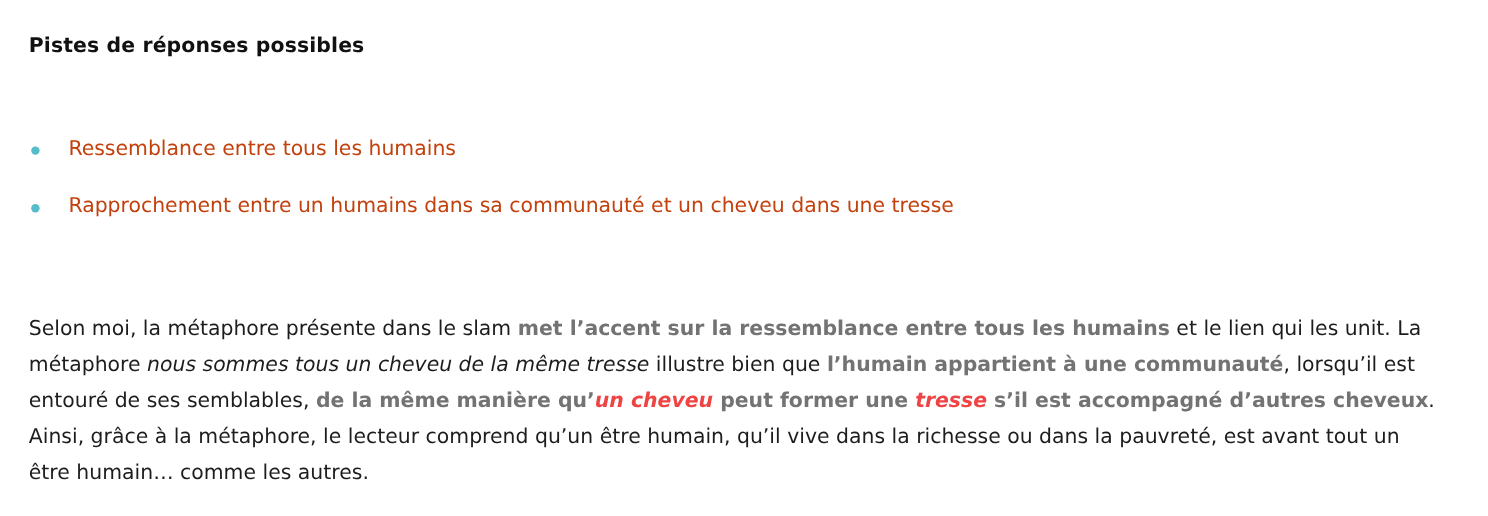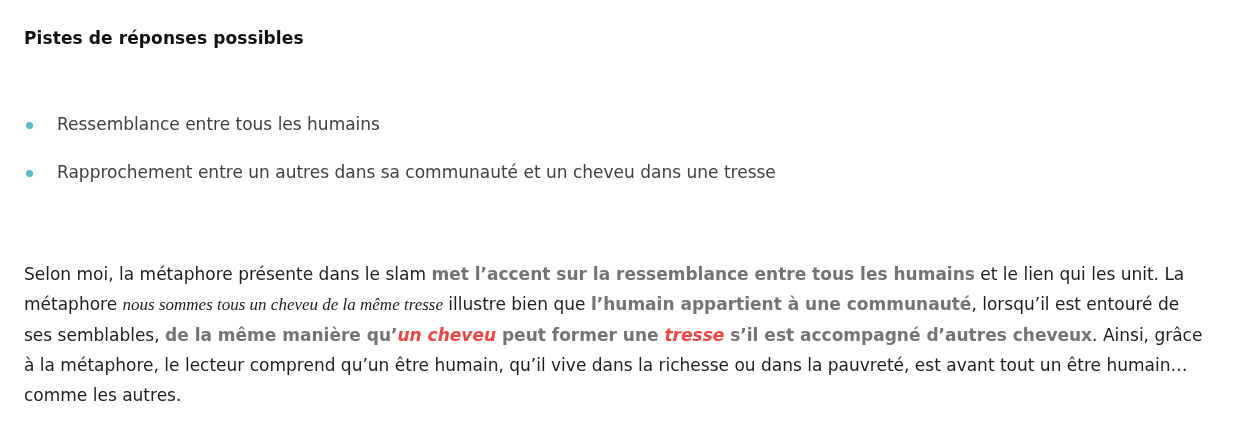--- a/index.html
+++ b/index.html
@@ -33,21 +33,21 @@
   .bullet-list {
     list-style: none;
     margin: 0;
     padding: 0;
     padding-top: 62px;
   }
   .bullet-item {
     position: relative;
     font-size: 17px;
     line-height: 24px;
-    color: #404040;
+    color: #c2410c;
     padding-left: 33px;
     margin-bottom: 24px;
   }
   .bullet-dot {
     position: absolute;
     left: 2px;
     top: 10px;
     width: 7px;
     height: 7px;
     border-radius: 50%;
@@ -61,21 +61,20 @@
     padding-top: 51px;
     max-width: 1180px;
     text-align: left;
   }
   .paragraph b {
     font-weight: bold;
     color: #737373;
   }
   .paragraph i {
     font-style: italic;
-    font-family: Liberation Serif, serif;
   }
   .paragraph .bi {
     font-weight: bold;
     font-style: italic;
     color: #ef4444;
   }
 </style>
 </head>
 <body>
 
@@ -83,19 +82,19 @@
 
   <h2 class="doc-heading">Pistes de réponses possibles</h2>
 
   <ul class="bullet-list">
     <li class="bullet-item">
       <span class="bullet-dot"></span>
       <span>Ressemblance entre tous les humains</span>
     </li>
     <li class="bullet-item">
       <span class="bullet-dot"></span>
-      <span>Rapprochement entre un autres dans sa communauté et un cheveu dans une tresse</span>
+      <span>Rapprochement entre un humains dans sa communauté et un cheveu dans une tresse</span>
     </li>
   </ul>
 
   <p class="paragraph"><span>Selon moi, la métaphore présente dans le slam </span><b>met l’accent sur la ressemblance entre tous les humains</b><span> et le lien qui les unit. La métaphore </span><i>nous sommes tous un cheveu de la même tresse</i><span> illustre bien que </span><b>l’humain appartient à une communauté</b><span>, lorsqu’il est entouré de ses semblables, </span><b>de la même manière qu’</b><span class="bi">un cheveu</span><b> peut former une </b><span class="bi">tresse</span><b> s’il est accompagné d’autres cheveux</b><span>. Ainsi, grâce à la métaphore, le lecteur comprend qu’un être humain, qu’il vive dans la richesse ou dans la pauvreté, est avant tout un être humain… comme les autres.</span></p>
 
 </div>
 
 </body></html>

